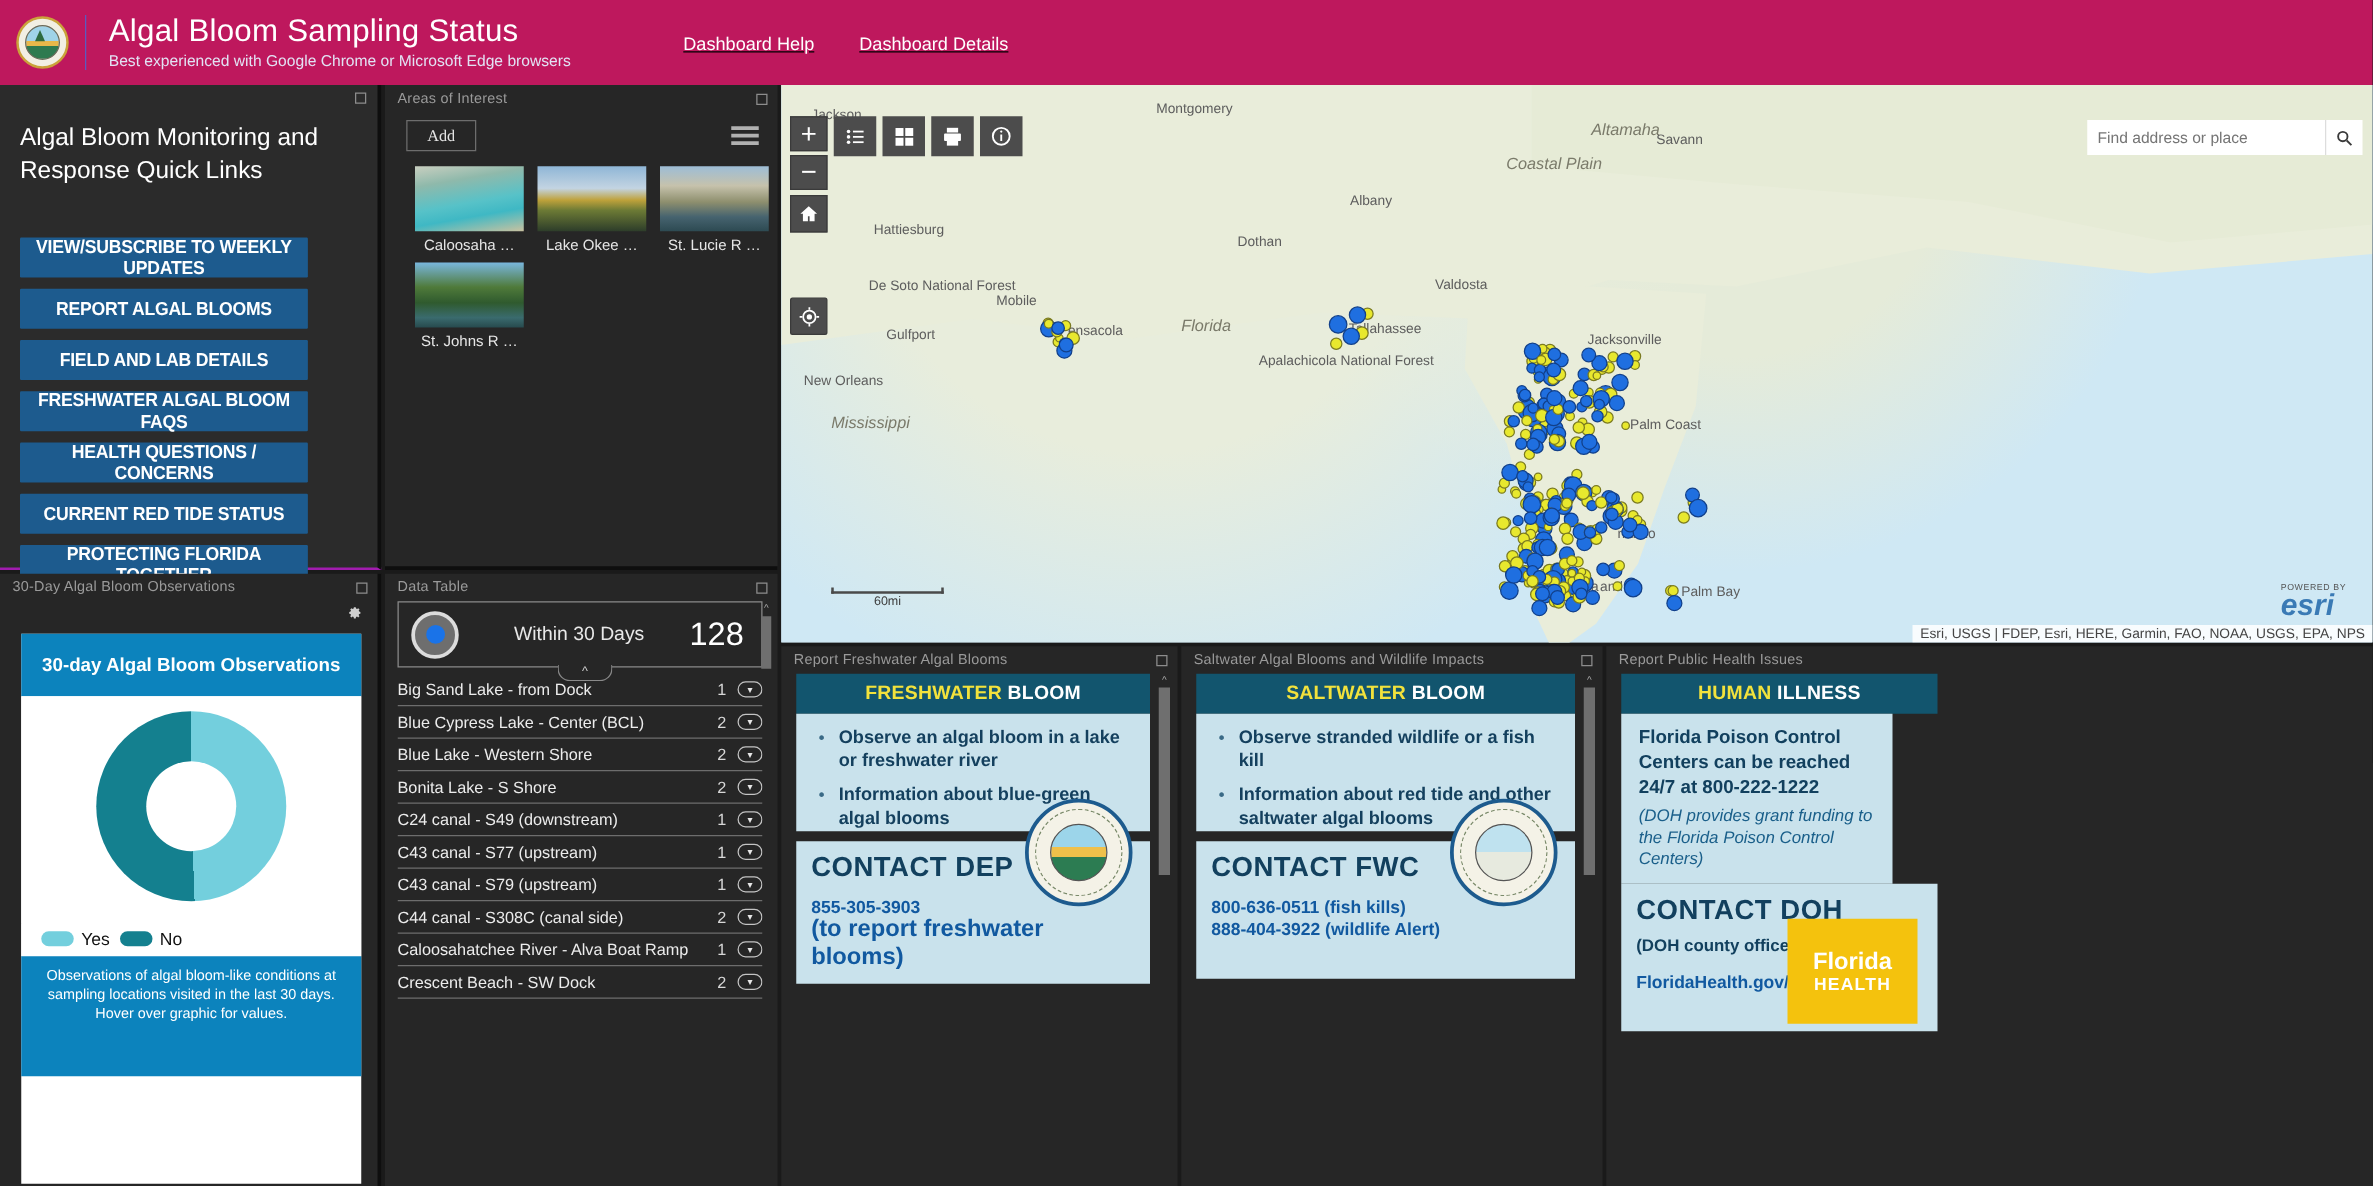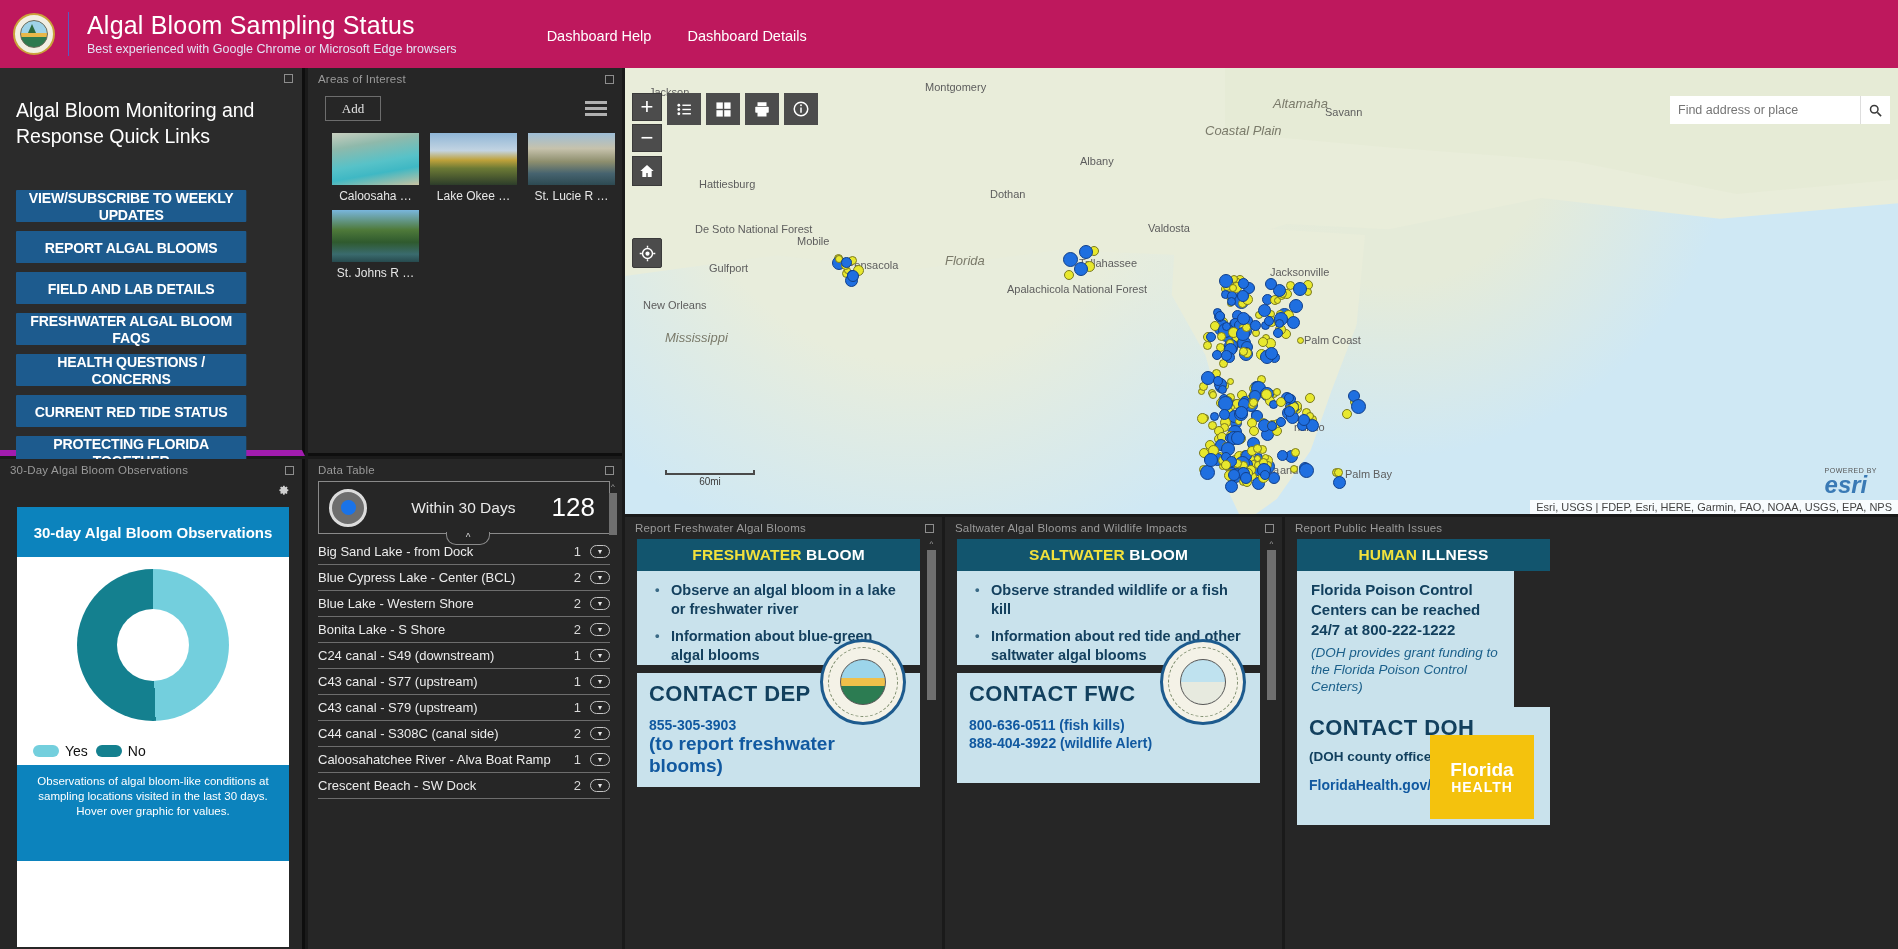--- a/index.html
+++ b/index.html
@@ -29,36 +29,36 @@
   }
   .logo-seal .tree {
     position: absolute; left: 13px; top: 9px; width: 0; height: 0;
     border-left: 4px solid transparent; border-right: 4px solid transparent;
     border-bottom: 9px solid #2d6b3f;
   }
   #header-divider { width: 1px; height: 44px; background: #5a5ac0; margin-right: 18px; }
   #title-block { display: flex; flex-direction: column; justify-content: center; }
   #app-title { color: #ffffff; font-size: 25px; font-weight: 400; letter-spacing: .2px; line-height: 29px; }
   #app-subtitle { color: #e2e2f4; font-size: 12.5px; line-height: 16px; margin-top: 1px; }
-  #header-nav { display: flex; align-items: center; margin-left: 90px; gap: 36px; height: 100%; padding-top: 4px; }
+  #header-nav { display: flex; align-items: center; margin-left: 90px; gap: 36px; height: 100%; padding-top: 4px; text-decoration: underline; }
   .nav-link { color: #ffffff; font-size: 14.5px; cursor: pointer; }
 
   
   .panel { position: absolute; background: #262626; }
   .panel-title {
     position: absolute; top: 5px; left: 10px;
     font-size: 11.5px; color: #9a9a9a; letter-spacing: .2px;
   }
   .panel-expand {
     position: absolute; top: 7px; right: 8px;
     width: 9px; height: 9px; border: 1.5px solid #8d8d8d; cursor: pointer;
   }
 
   
-  #quicklinks { left: 0; top: 68px; width: 305px; height: 388px; background: #2b2b2b; border-right: 3px solid #0e0e0e; border-bottom: 6px solid #a21caf; }
+  #quicklinks { left: 0; top: 68px; width: 305px; height: 388px; background: #2b2b2b; border-right: 3px solid #0e0e0e; border-bottom: 2px solid #a21caf; }
   #ql-heading {
     position: absolute; left: 16px; top: 29px; width: 275px;
     color: #ffffff; font-size: 19.5px; font-weight: 400; line-height: 26px;
   }
   .ql-btn {
     position: absolute; left: 16px; width: 245px; height: 32px;
     background: #1d5b8e; color: #fff;
     font-family: "Liberation Sans Narrow", "Liberation Sans", sans-serif;
     font-size: 15px; font-weight: bold; letter-spacing: -.2px;
     display: flex; align-items: center; justify-content: center;

